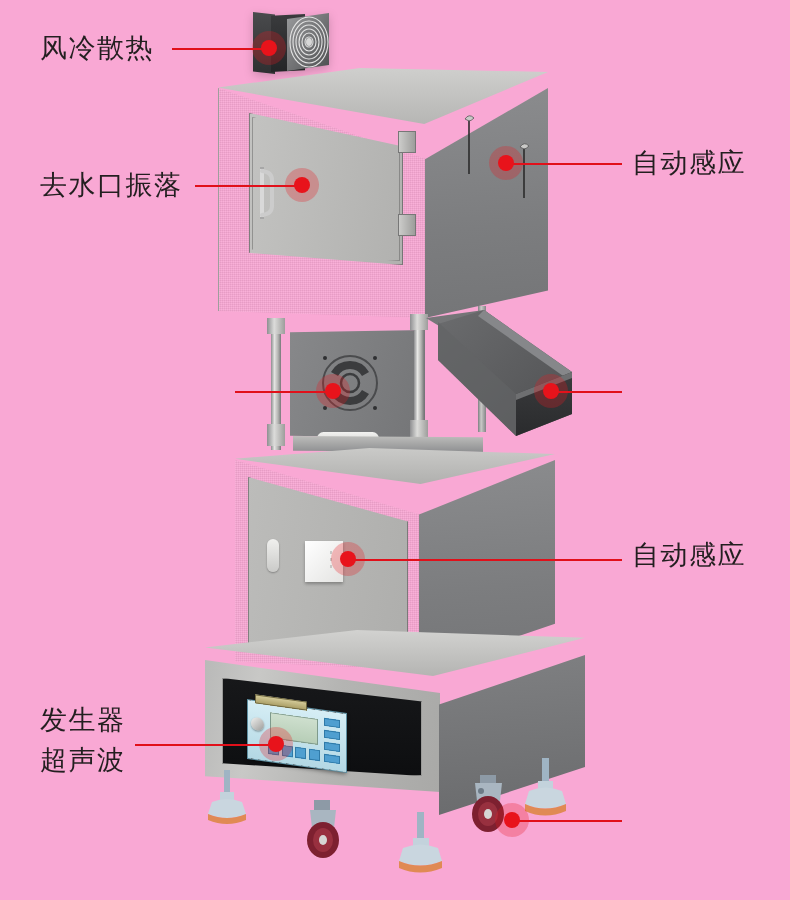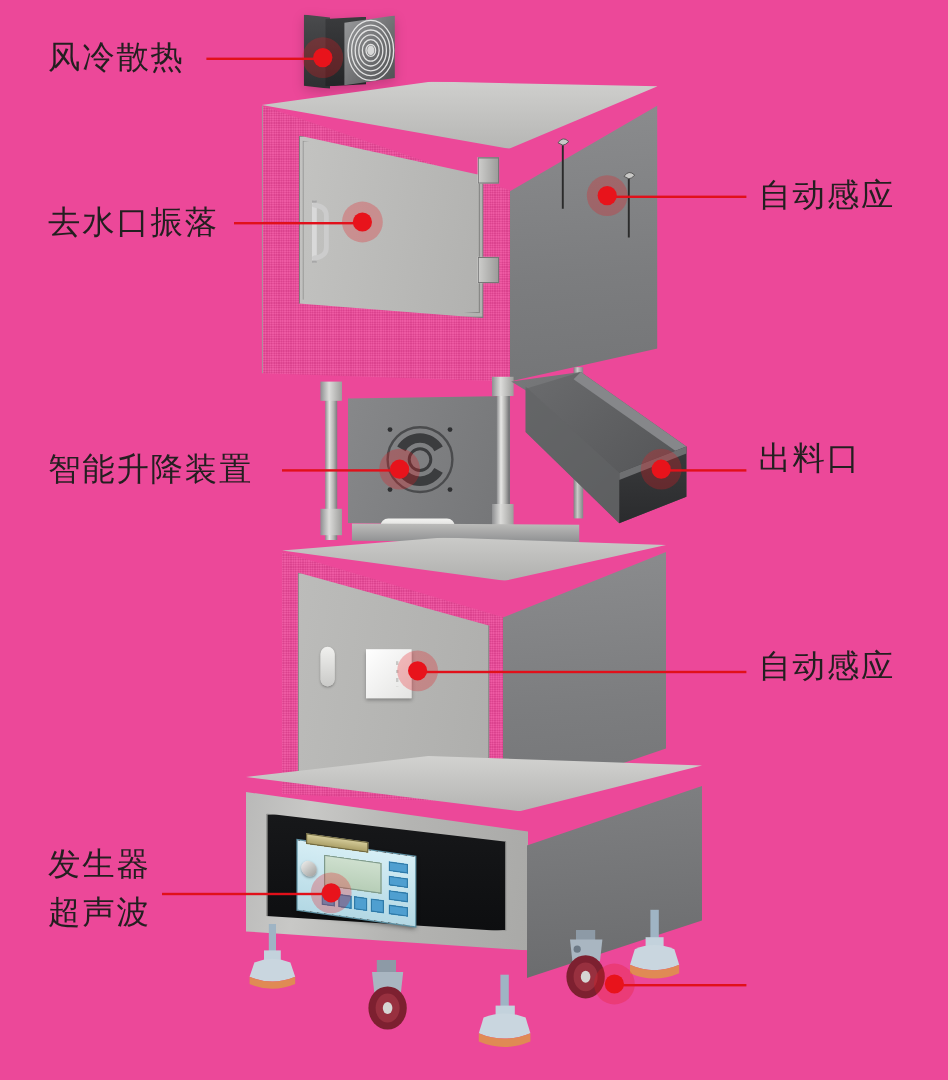--- a/index.html
+++ b/index.html
@@ -4,21 +4,21 @@
 <title>Ultrasonic Cleaning Machine Annotated Diagram</title>
 <style>
   html,body{margin:0;padding:0;background:#ffffff;}
   body{
     font-family:"Liberation Sans","DejaVu Sans",sans-serif;
     -webkit-font-smoothing:antialiased;
   }
   #stage{
     position:relative;
     width:790px;height:900px;
-    background:#ec4899;
+    background:#f9a8d4;
     overflow:hidden;
   }
 
   
   .label{
     position:absolute;
     color:#231f20;
     font-size:27px;
     line-height:40px;
     letter-spacing:1.5px;
@@ -348,28 +348,24 @@
   </div>
   <div class="leader" style="left:195px;top:185px;width:103px;"></div>
   <div class="dot" style="left:285px;top:168px;"></div>
 
   <div class="label right" style="left:632px;top:143px;">
     <span class="ln">自动感应</span>
   </div>
   <div class="leader" style="left:505px;top:163px;width:117px;"></div>
   <div class="dot" style="left:489px;top:146px;"></div>
 
-  <div class="label left" style="left:40px;top:371px;">
-    <span class="ln">智能升降装置</span>
-  </div>
   <div class="leader" style="left:235px;top:391px;width:93px;"></div>
   <div class="dot" style="left:316px;top:374px;"></div>
 
   <div class="label right" style="left:632px;top:362px;">
-    <span class="ln">出料口</span>
   </div>
   <div class="leader" style="left:550px;top:391px;width:72px;"></div>
   <div class="dot" style="left:534px;top:374px;"></div>
 
   <div class="label right" style="left:632px;top:535px;">
     <span class="ln">自动感应</span>
   </div>
   <div class="leader" style="left:347px;top:559px;width:275px;"></div>
   <div class="dot" style="left:331px;top:542px;"></div>
 

